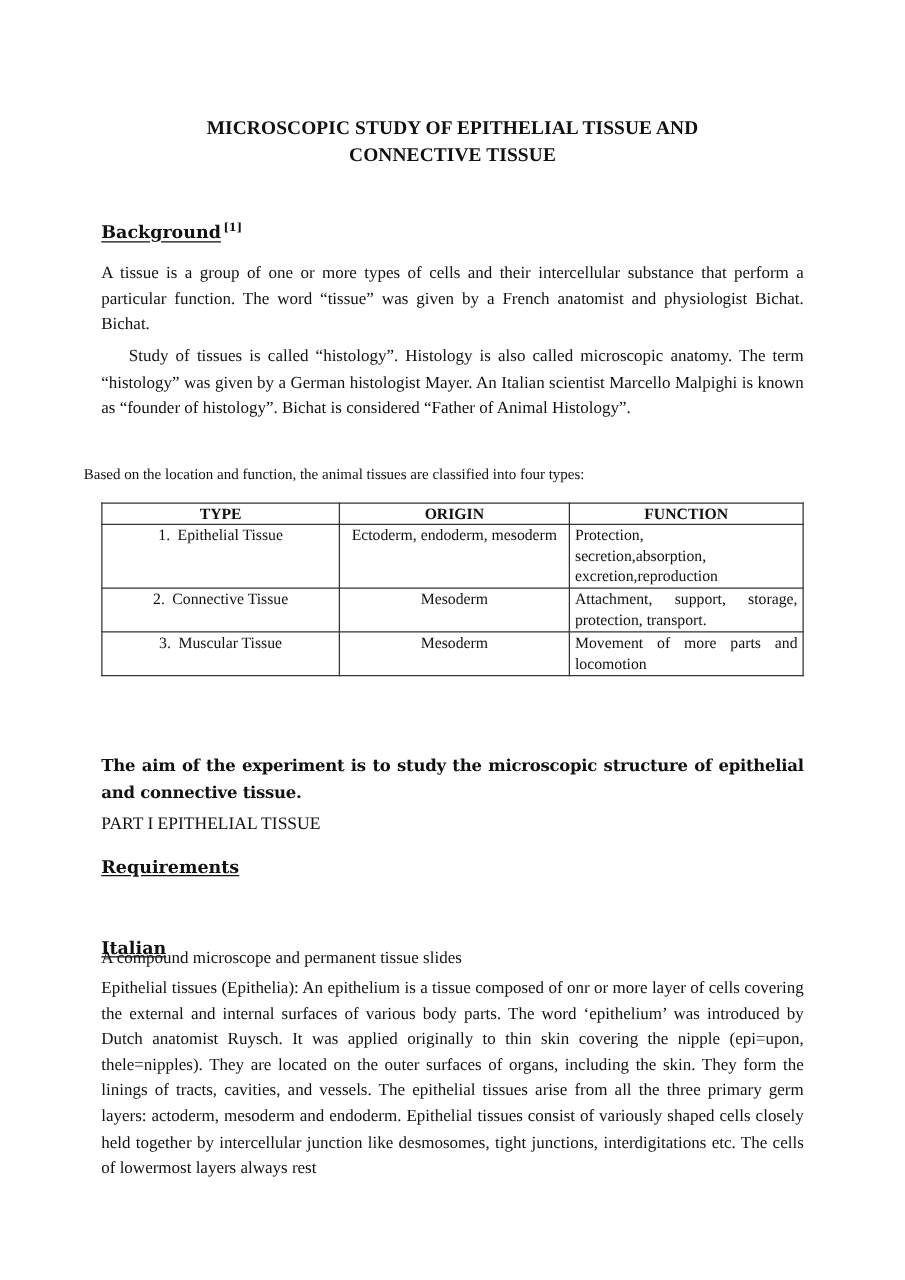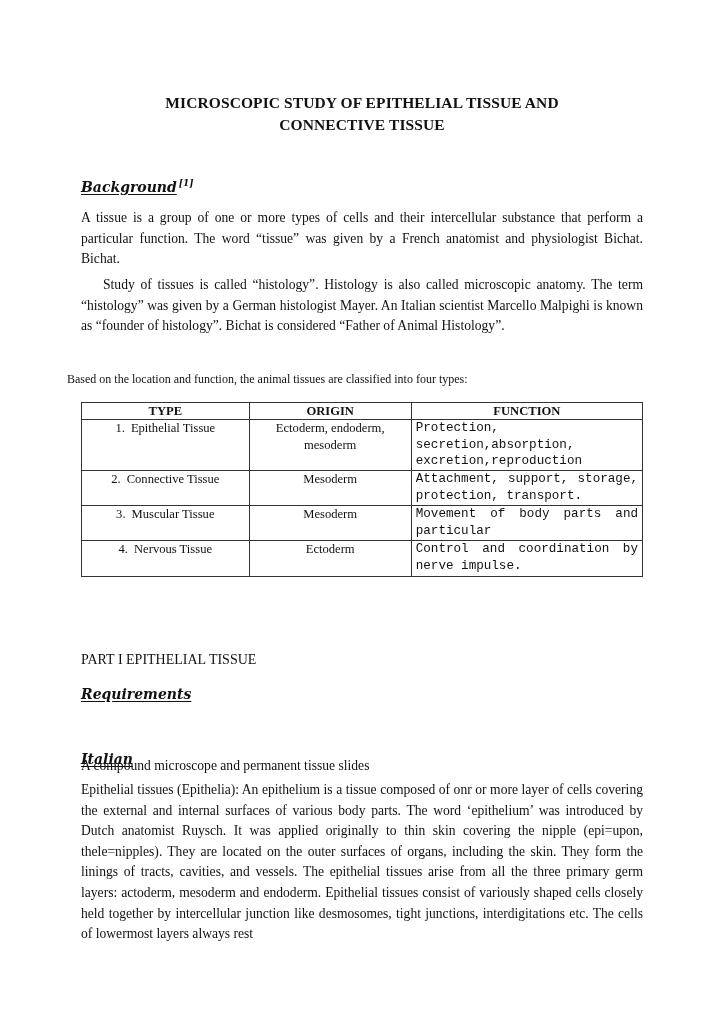--- a/index.html
+++ b/index.html
@@ -3,36 +3,36 @@
 <meta charset="utf-8">
 <style>
   html, body { margin: 0; padding: 0; background: #ffffff; }
   body { width: 724px; height: 1024px; position: relative; overflow: hidden;
          font-family: "Liberation Serif", "DejaVu Serif", serif; color: #111; }
   .page { position: absolute; left: 0; top: 0; width: 724px; height: 1024px; }
   .title { position: absolute; left: 80px; width: 564px; top: 92px; text-align: center;
            font-weight: bold; font-size: 15.5px; line-height: 22px; letter-spacing: 0.1px; }
   .heading { position: absolute; left: 81px; font-weight: bold; font-size: 14px;
              font-family: "DejaVu Serif", "Liberation Serif", serif; text-decoration: underline;
-             text-underline-offset: 2px; font-style: italic; }
+             text-underline-offset: 2px; }
   .heading sup { font-size: 9px; text-decoration: none; display: inline-block; margin-left: 2px; }
   .para { position: absolute; left: 81px; width: 562px; font-size: 13.6px; line-height: 20.6px;
           text-align: justify; }
   .indent { text-indent: 22px; }
   .center-line { position: absolute; left: 67px; width: 562px; font-size: 12px; }
   .aim { position: absolute; left: 81px; width: 562px; font-weight: bold; font-size: 13.2px;
          line-height: 20.6px; text-align: justify; font-family: "DejaVu Serif", serif; letter-spacing: -0.2px; }
   .part { position: absolute; left: 81px; font-size: 14px; }
   table.tissues { position: absolute; left: 81px; top: 402px; width: 562px; border-collapse: collapse;
                   font-size: 12.6px; line-height: 16.4px; }
   table.tissues th, table.tissues td { border: 1px solid #333; padding: 0 4px; vertical-align: top; }
   table.tissues th { font-weight: bold; text-align: center; height: 16px; }
   .col-type { width: 181px; text-align: center; }
   .col-origin { width: 175px; text-align: center; }
-  .col-func { text-align: justify; font-family: Liberation Mono, monospace; }
+  .col-func { text-align: justify; }
   .num { display: inline-block; margin-right: 6px; }
   tr.r1 td { height: 50px; }
   tr.r2 td, tr.r3 td { height: 34px; }
   tr.r4 td { height: 35px; }
 </style>
 </head>
 <body>
 
 <div class="page">
 
@@ -66,30 +66,26 @@
         <td class="col-func" style="padding-right:60px;">Protection, secretion,absorption, excretion,reproduction</td>
       </tr>
       <tr class="r2">
         <td class="col-type"><span class="num">2.</span><span>Connective Tissue</span></td>
         <td class="col-origin">Mesoderm</td>
         <td class="col-func">Attachment, support, storage, protection, transport.</td>
       </tr>
       <tr class="r3">
         <td class="col-type"><span class="num">3.</span><span>Muscular Tissue</span></td>
         <td class="col-origin">Mesoderm</td>
-        <td class="col-func">Movement of body parts and particular</td>
-      </tr>
-      <tr class="r4">
-        <td class="col-type"><span class="num">4.</span><span>Nervous Tissue</span></td>
-        <td class="col-origin">Ectoderm</td>
-        <td class="col-func">Control and coordination by nerve impulse.</td>
+        <td class="col-func">Movement of more parts and locomotion</td>
       </tr>
     </tbody>
   </table>
 
+  <div class="aim" style="top:604px;">The aim of the experiment is to study the microscopic structure of epithelial and connective tissue.</div>
 
   <div class="part" style="top:652px;">PART I   EPITHELIAL TISSUE</div>
 
   <div class="heading" style="top:686px;">Requirements</div>
 
   <div class="para" style="top:756px;">A compound microscope and permanent tissue slides</div>
 
   <div class="heading" style="top:751px;">Italian</div>
 
   <div class="para" style="top:780px;">Epithelial tissues (Epithelia): An epithelium is a tissue composed of onr or more layer of cells covering the external and internal surfaces of various body parts. The word ‘epithelium’ was introduced by Dutch anatomist Ruysch. It was applied originally to thin skin covering the nipple (epi=upon, thele=nipples). They are located on the outer surfaces of organs, including the skin. They form the linings of tracts, cavities, and vessels. The epithelial tissues arise from all the three primary germ layers: actoderm, mesoderm and endoderm. Epithelial tissues consist of variously shaped cells closely held together by intercellular junction like desmosomes, tight junctions, interdigitations etc. The cells of lowermost layers always rest</div>

